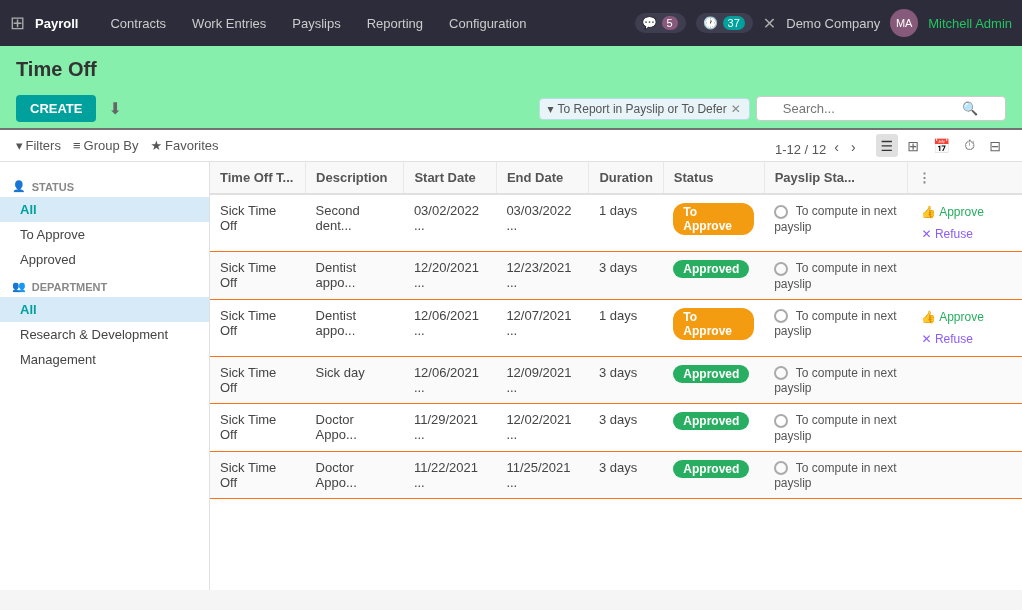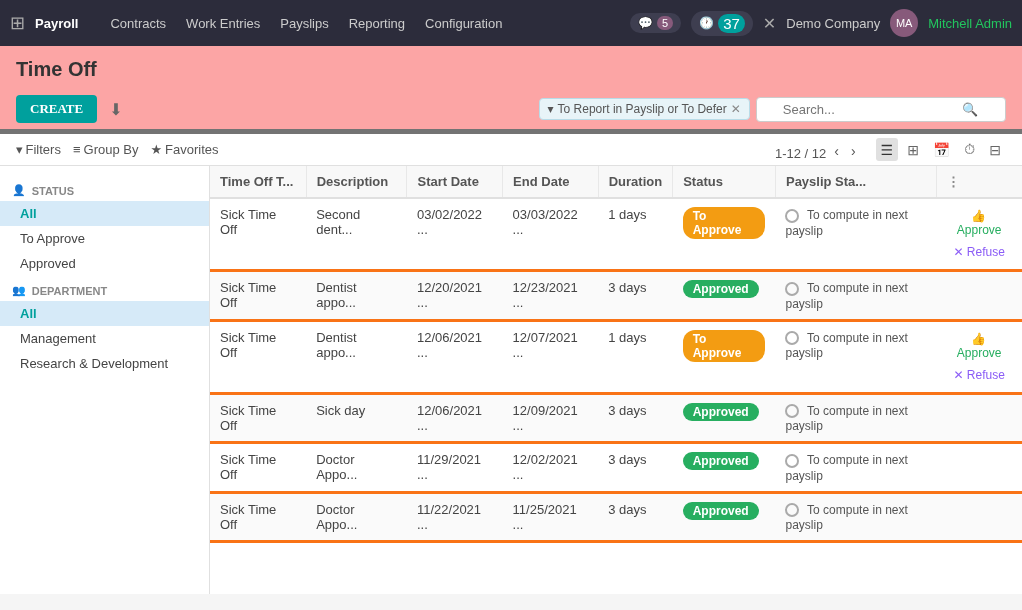--- a/index.html
+++ b/index.html
@@ -10,53 +10,53 @@
       background: #2c2c3b;
       color: #fff;
       display: flex;
       align-items: center;
       height: 46px;
       padding: 0 10px;
       gap: 6px;
     }
     .topnav-grid-icon { color: #aaa; font-size: 18px; margin-right: 4px; cursor: pointer; }
     .topnav-brand { font-size: 13px; font-weight: bold; color: #fff; margin-right: 16px; }
-    .topnav-links { display: flex; gap: 0; flex: 1; }
+    .topnav-links { display: flex; gap: 6px; flex: 1; }
     .topnav-link {
       color: #ccc; padding: 4px 10px; border-radius: 4px; cursor: pointer; font-size: 13px;
       white-space: nowrap;
     }
     .topnav-right { display: flex; align-items: center; gap: 10px; margin-left: auto; }
     .badge-btn {
       background: #3e3e50; border-radius: 20px; padding: 3px 8px; color: #fff;
       font-size: 12px; cursor: pointer; display: flex; align-items: center; gap: 4px;
     }
     .badge-count { background: #875a7b; border-radius: 10px; padding: 1px 5px; font-size: 11px; }
-    .badge-count-green { background: #00a09d; border-radius: 10px; padding: 1px 5px; font-size: 15px; }
+    .badge-count-green { background: #00a09d; border-radius: 10px; padding: 1px 5px; font-size: 11px; }
     .topnav-close { color: #aaa; font-size: 16px; cursor: pointer; }
     .company-name { color: #ccc; font-size: 13px; }
     .avatar { width: 28px; height: 28px; border-radius: 50%; background: #875a7b; display: flex; align-items: center; justify-content: center; color: #fff; font-size: 11px; overflow: hidden; }
     .admin-name { color: #22c55e; font-size: 13px; }
 
     
     .page-header {
-      background: #fca5a5;
+      background: #86efac;
       padding: 8px 16px 0 16px;
-      border-bottom: 5px solid #737373;
+      border-bottom: 2px solid #737373;
     }
     .page-title { font-size: 20px; font-weight: bold; color: #333; padding: 4px 0 8px 0; }
     .page-toolbar {
       display: flex;
       align-items: center;
       padding: 6px 0;
       gap: 8px;
     }
     .btn-create {
       background: #00a09d; color: #fff; border: none; border-radius: 4px;
-      padding: 6px 14px; font-size: 13px; font-weight: bold; cursor: pointer; font-family: Liberation Serif, serif;
+      padding: 6px 14px; font-size: 13px; font-weight: bold; cursor: pointer;
     }
     .btn-icon { background: none; border: none; color: #666; font-size: 16px; cursor: pointer; padding: 4px; }
     .filter-bar { display: flex; align-items: center; gap: 6px; margin-left: auto; }
     .active-filter {
       background: #e8f4f8; border: 1px solid #b8dce8; border-radius: 4px;
       padding: 3px 8px; font-size: 12px; color: #555; display: flex; align-items: center; gap: 4px;
     }
     .active-filter .remove { color: #888; cursor: pointer; }
     .search-box {
       border: 1px solid #ccc; border-radius: 4px; padding: 4px 26px;
@@ -123,21 +123,21 @@
       padding: 8px 10px;
       text-align: left;
       font-weight: bold;
       color: #555;
       white-space: nowrap;
       border-right: 1px solid #e8e8e8;
     }
     th:last-child { border-right: none; }
     td {
       padding: 8px 10px;
-      border-bottom: 3px solid #f97316;
+      border-bottom: 1px solid #f97316;
       vertical-align: top;
       color: #444;
     }
     tr:nth-child(even) { background: #fafafa; }
 
     .badge {
       display: inline-block; padding: 2px 10px; border-radius: 12px; font-size: 12px; font-weight: bold;
     }
     .badge-toapprove { background: #f39c12; color: #fff; }
     .badge-approved { background: #27ae60; color: #fff; }
@@ -146,21 +146,21 @@
     .radio-placeholder { display: inline-block; width: 14px; height: 14px; border-radius: 50%; border: 2px solid #aaa; margin-right: 4px; vertical-align: middle; }
 
     .action-approve {
       background: none; border: none; color: #27ae60; font-size: 12px; cursor: pointer;
       display: inline-flex; align-items: center; gap: 2px; padding: 2px 4px;
     }
     .action-refuse {
       background: none; border: none; color: #8b5cf6; font-size: 12px; cursor: pointer;
       display: inline-flex; align-items: center; gap: 2px; padding: 2px 4px;
     }
-    .actions-cell { display: flex; align-items: center; gap: 4px; flex-wrap: wrap; flex-direction: column; }
+    .actions-cell { display: flex; align-items: center; gap: 4px; flex-wrap: wrap; }
     .more-col { color: #888; cursor: pointer; }
 
     
     .table-container::-webkit-scrollbar { width: 8px; }
     .table-container::-webkit-scrollbar-thumb { background: #ccc; border-radius: 4px; }
   </style>
 </head>
 <body>
 
 <nav class="topnav">
@@ -251,24 +251,24 @@
     </div>
 
     <div class="sidebar-section-title">
       <span>👥</span>
       <span>DEPARTMENT</span>
     </div>
     <div class="sidebar-item active">
       <span>All</span>
     </div>
     <div class="sidebar-item">
+      <span>Research &amp; Development</span>
+    </div>
+    <div class="sidebar-item">
       <span>Management</span>
-    </div>
-    <div class="sidebar-item">
-      <span>Research &amp; Development</span>
     </div>
   </div>
 
   <div class="table-container">
     <table>
       <thead>
         <tr>
           <th>Time Off T...</th>
           <th>Description</th>
           <th>Start Date</th>

